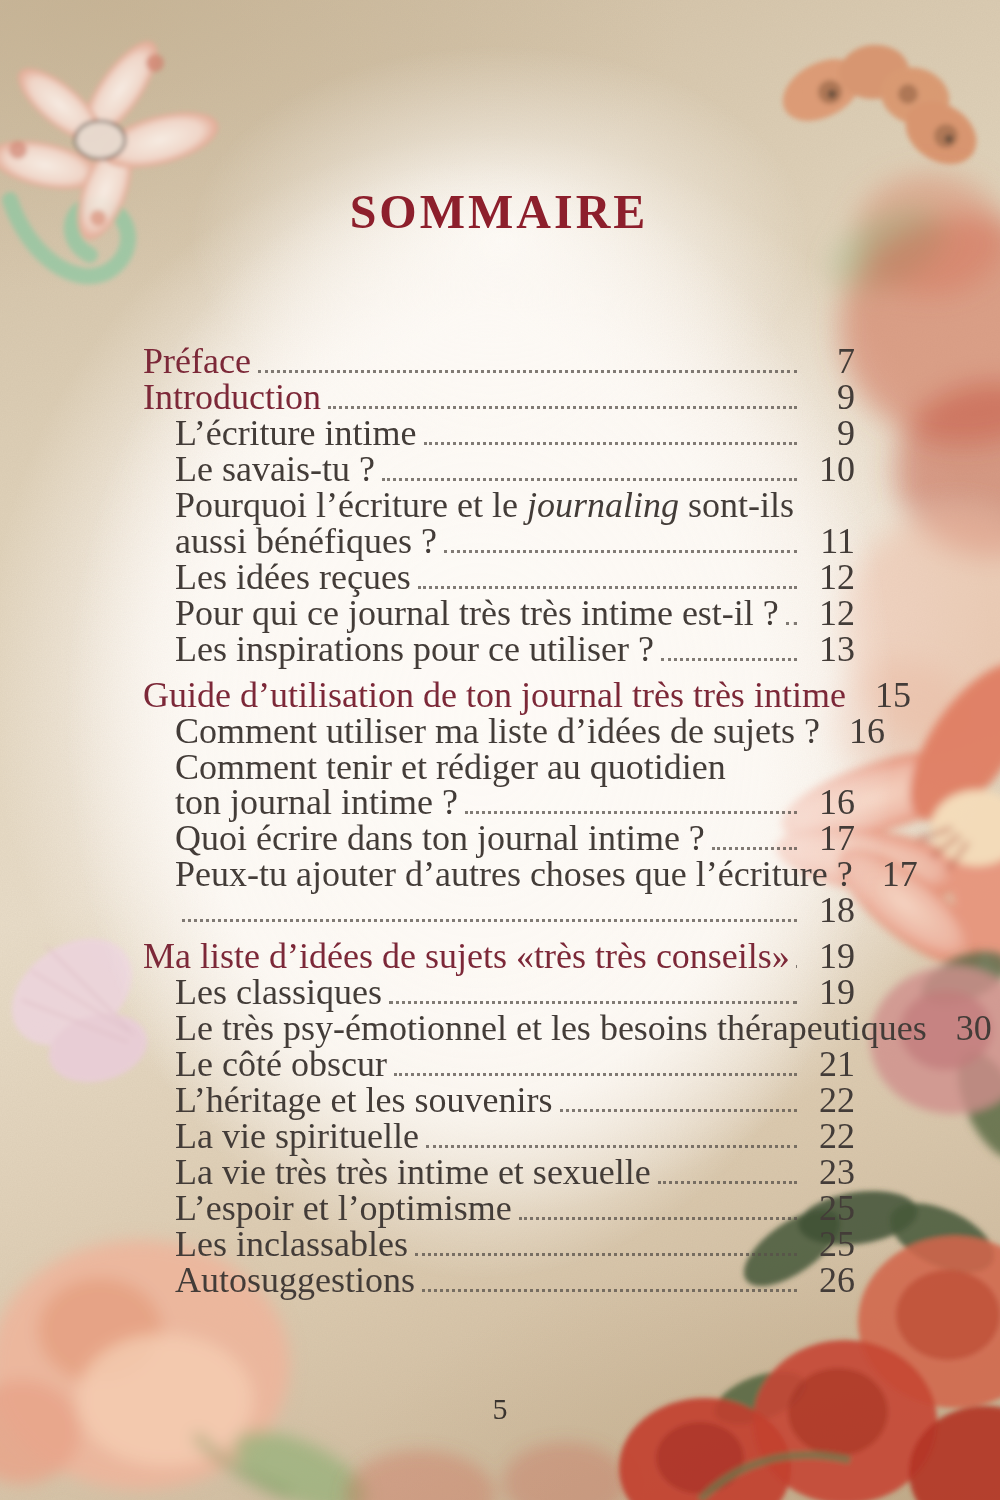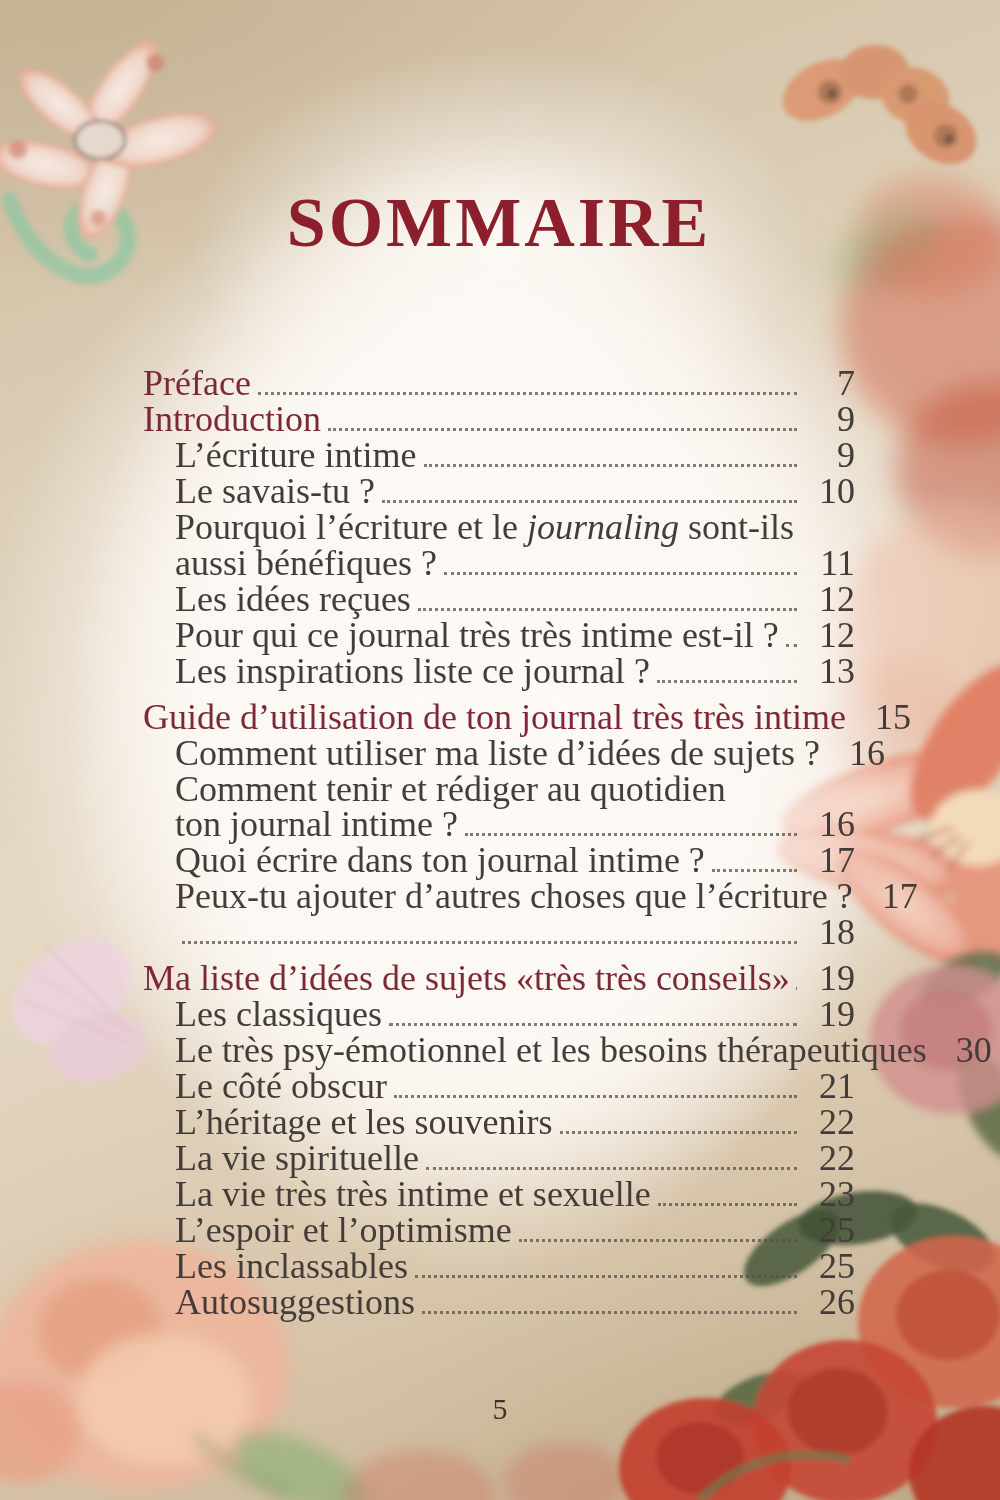--- a/index.html
+++ b/index.html
@@ -25,21 +25,21 @@
       radial-gradient(ellipse 520px 700px at 48% 48%, rgba(253,250,246,0.95) 0%, rgba(253,250,246,0.8) 55%, rgba(253,250,246,0) 80%),
       radial-gradient(ellipse 400px 250px at 50% 16%, rgba(253,250,246,0.92) 0%, rgba(253,250,246,0) 78%);
     pointer-events: none;
   }
 
   .content { position: absolute; left: 0; top: 0; width: 1000px; height: 1500px; box-sizing: border-box; padding: 0 145px 0 143px; }
 
   h1.title {
     margin: 188px 0 0 0;
     text-align: center;
-    font-size: 70px;
+    font-size: 48px;
     line-height: 1;
     font-weight: bold;
     letter-spacing: 3px;
     color: var(--title-color, #8d1f2c);
   }
 
   .toc { margin-top: 108px; }
   .toc-entry { color: var(--body-color, #433c38); font-size: 36px; }
   .toc-entry.top { color: var(--heading-color, #7c2838); }
   .toc-entry.sub { padding-left: 32px; }
@@ -243,21 +243,21 @@
         </div>
         <div class="toc-entry sub">
           <div class="toc-line">
             <span class="toc-label"><span>Pour qui ce journal très très intime est-il ?</span></span>
             <span class="toc-leader"></span>
             <span class="toc-page">12</span>
           </div>
         </div>
         <div class="toc-entry sub">
           <div class="toc-line">
-            <span class="toc-label"><span>Les inspirations liste ce journal ?</span></span>
+            <span class="toc-label"><span>Les inspirations pour ce utiliser ?</span></span>
             <span class="toc-leader"></span>
             <span class="toc-page">13</span>
           </div>
         </div>
         <div class="toc-entry top section-start">
           <div class="toc-line">
             <span class="toc-label"><span>Guide d’utilisation de ton journal très très intime</span></span>
             <span class="toc-leader"></span>
             <span class="toc-page">15</span>
           </div>

